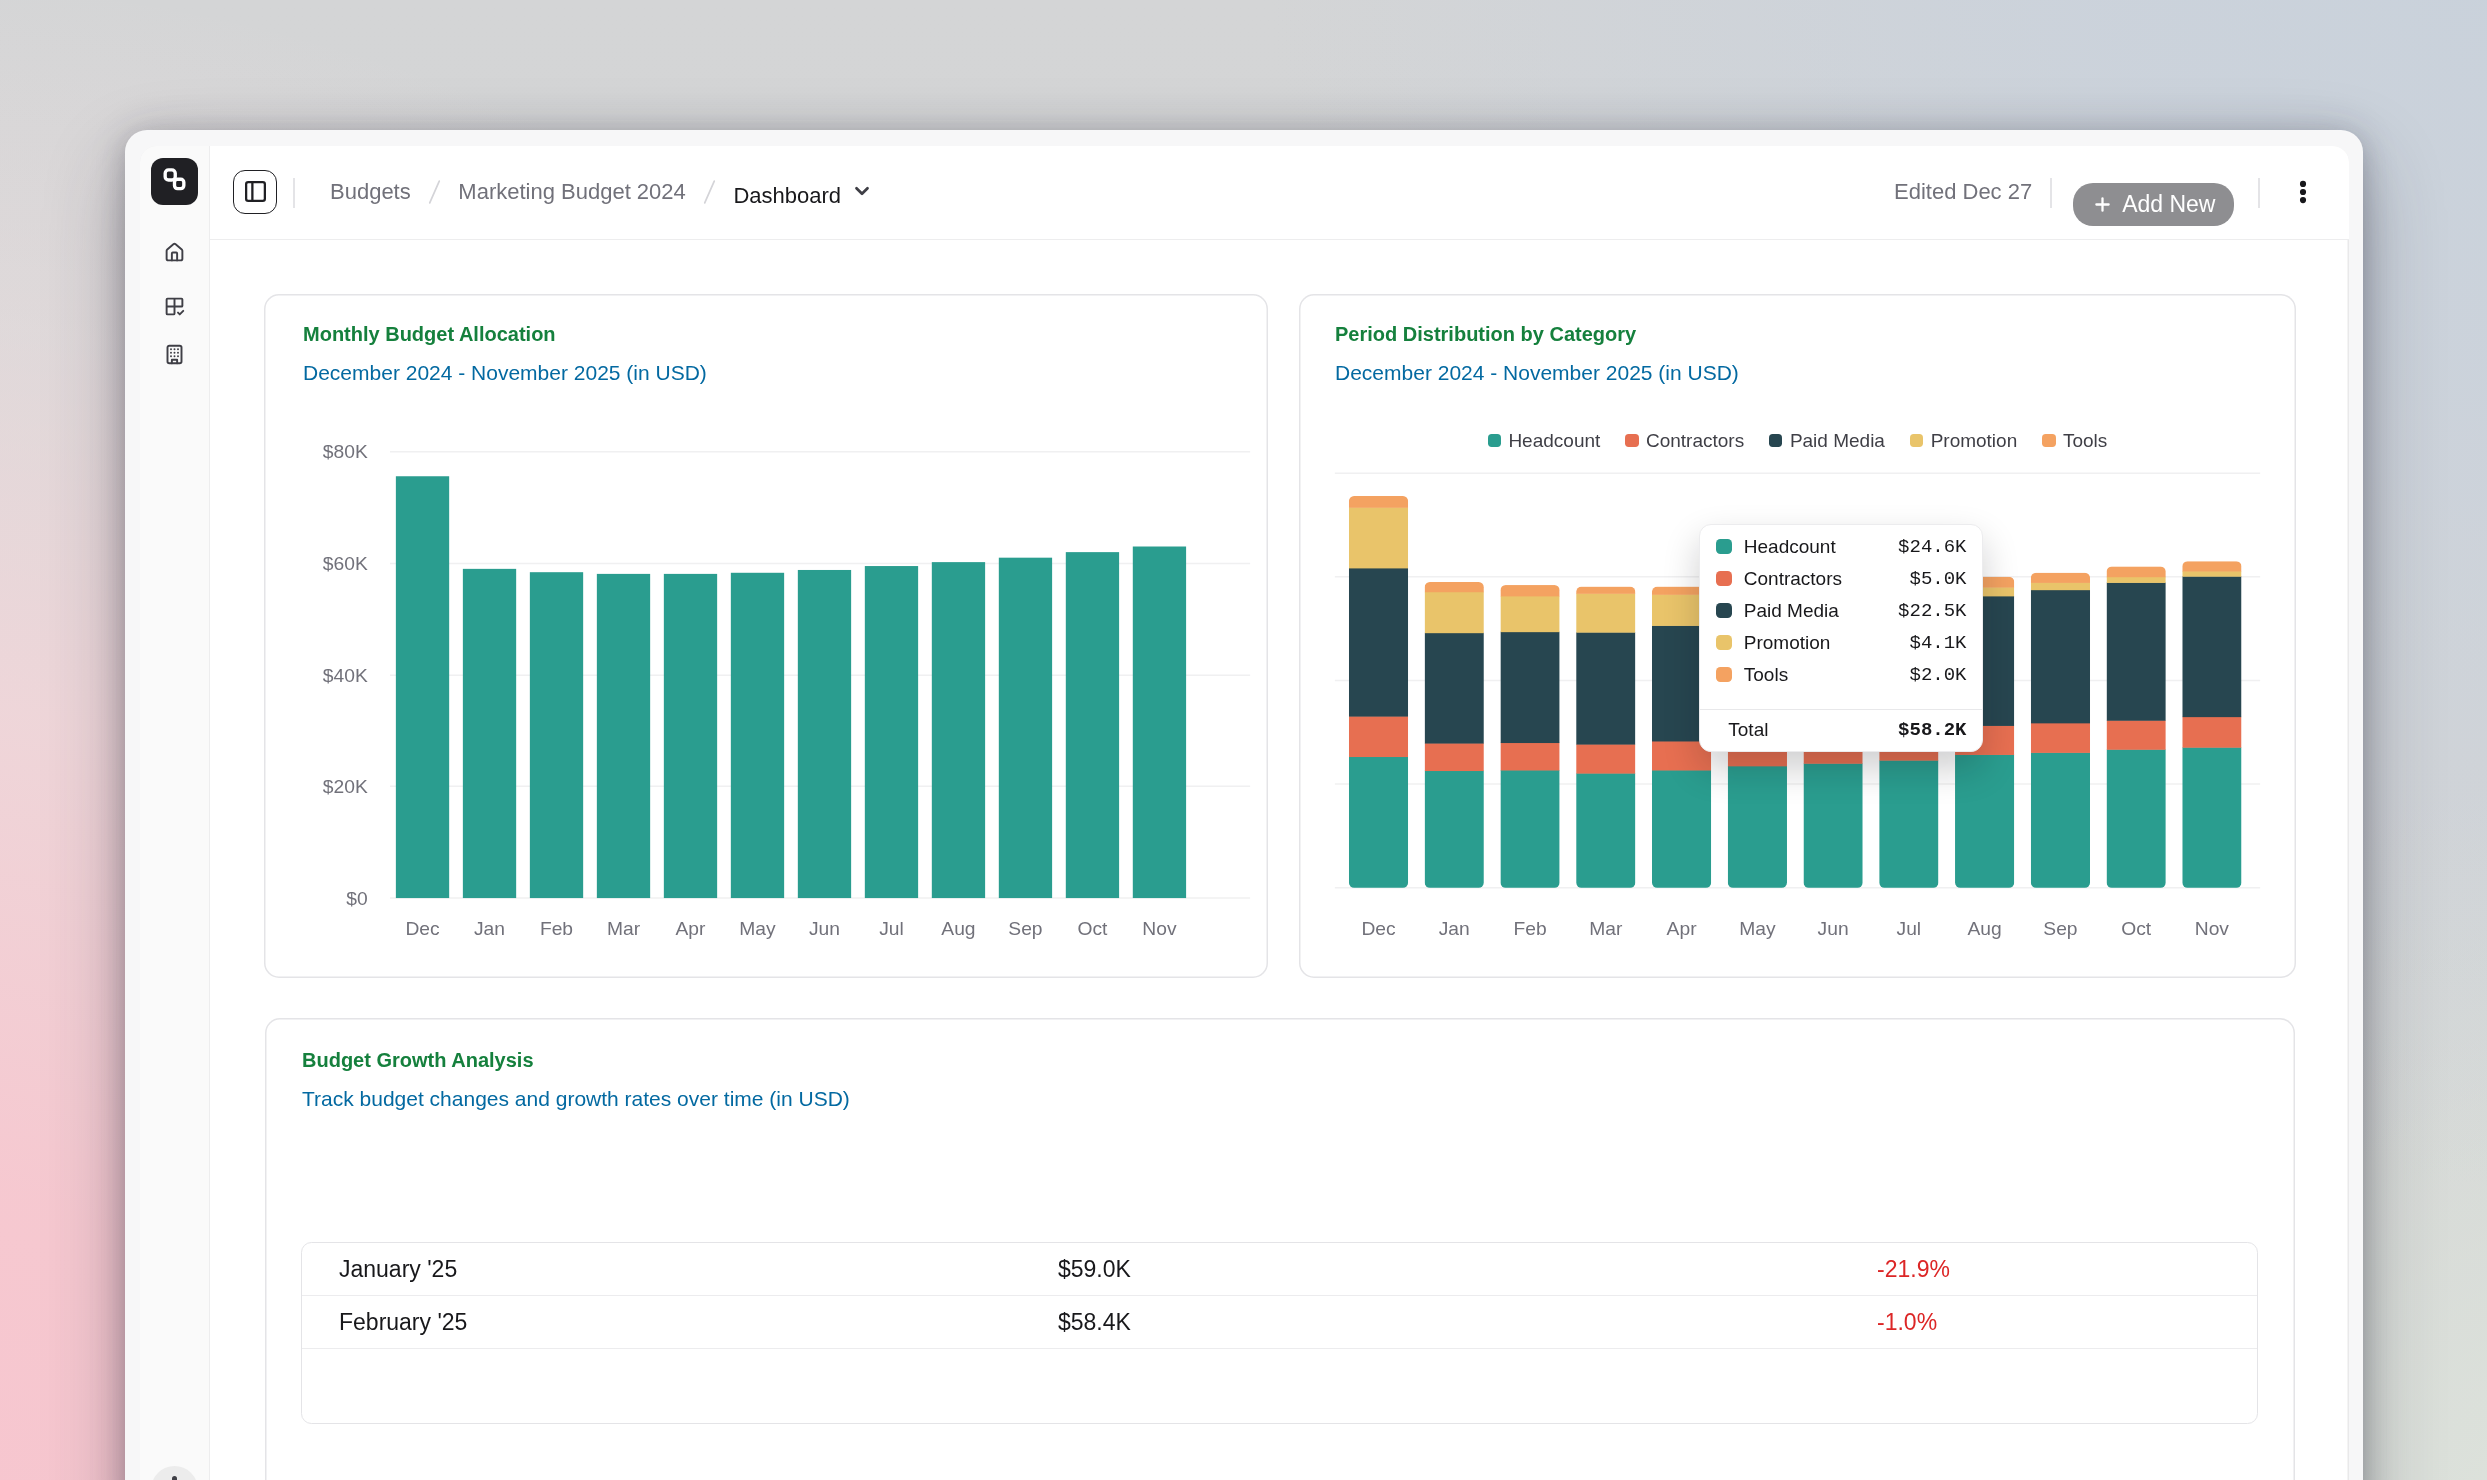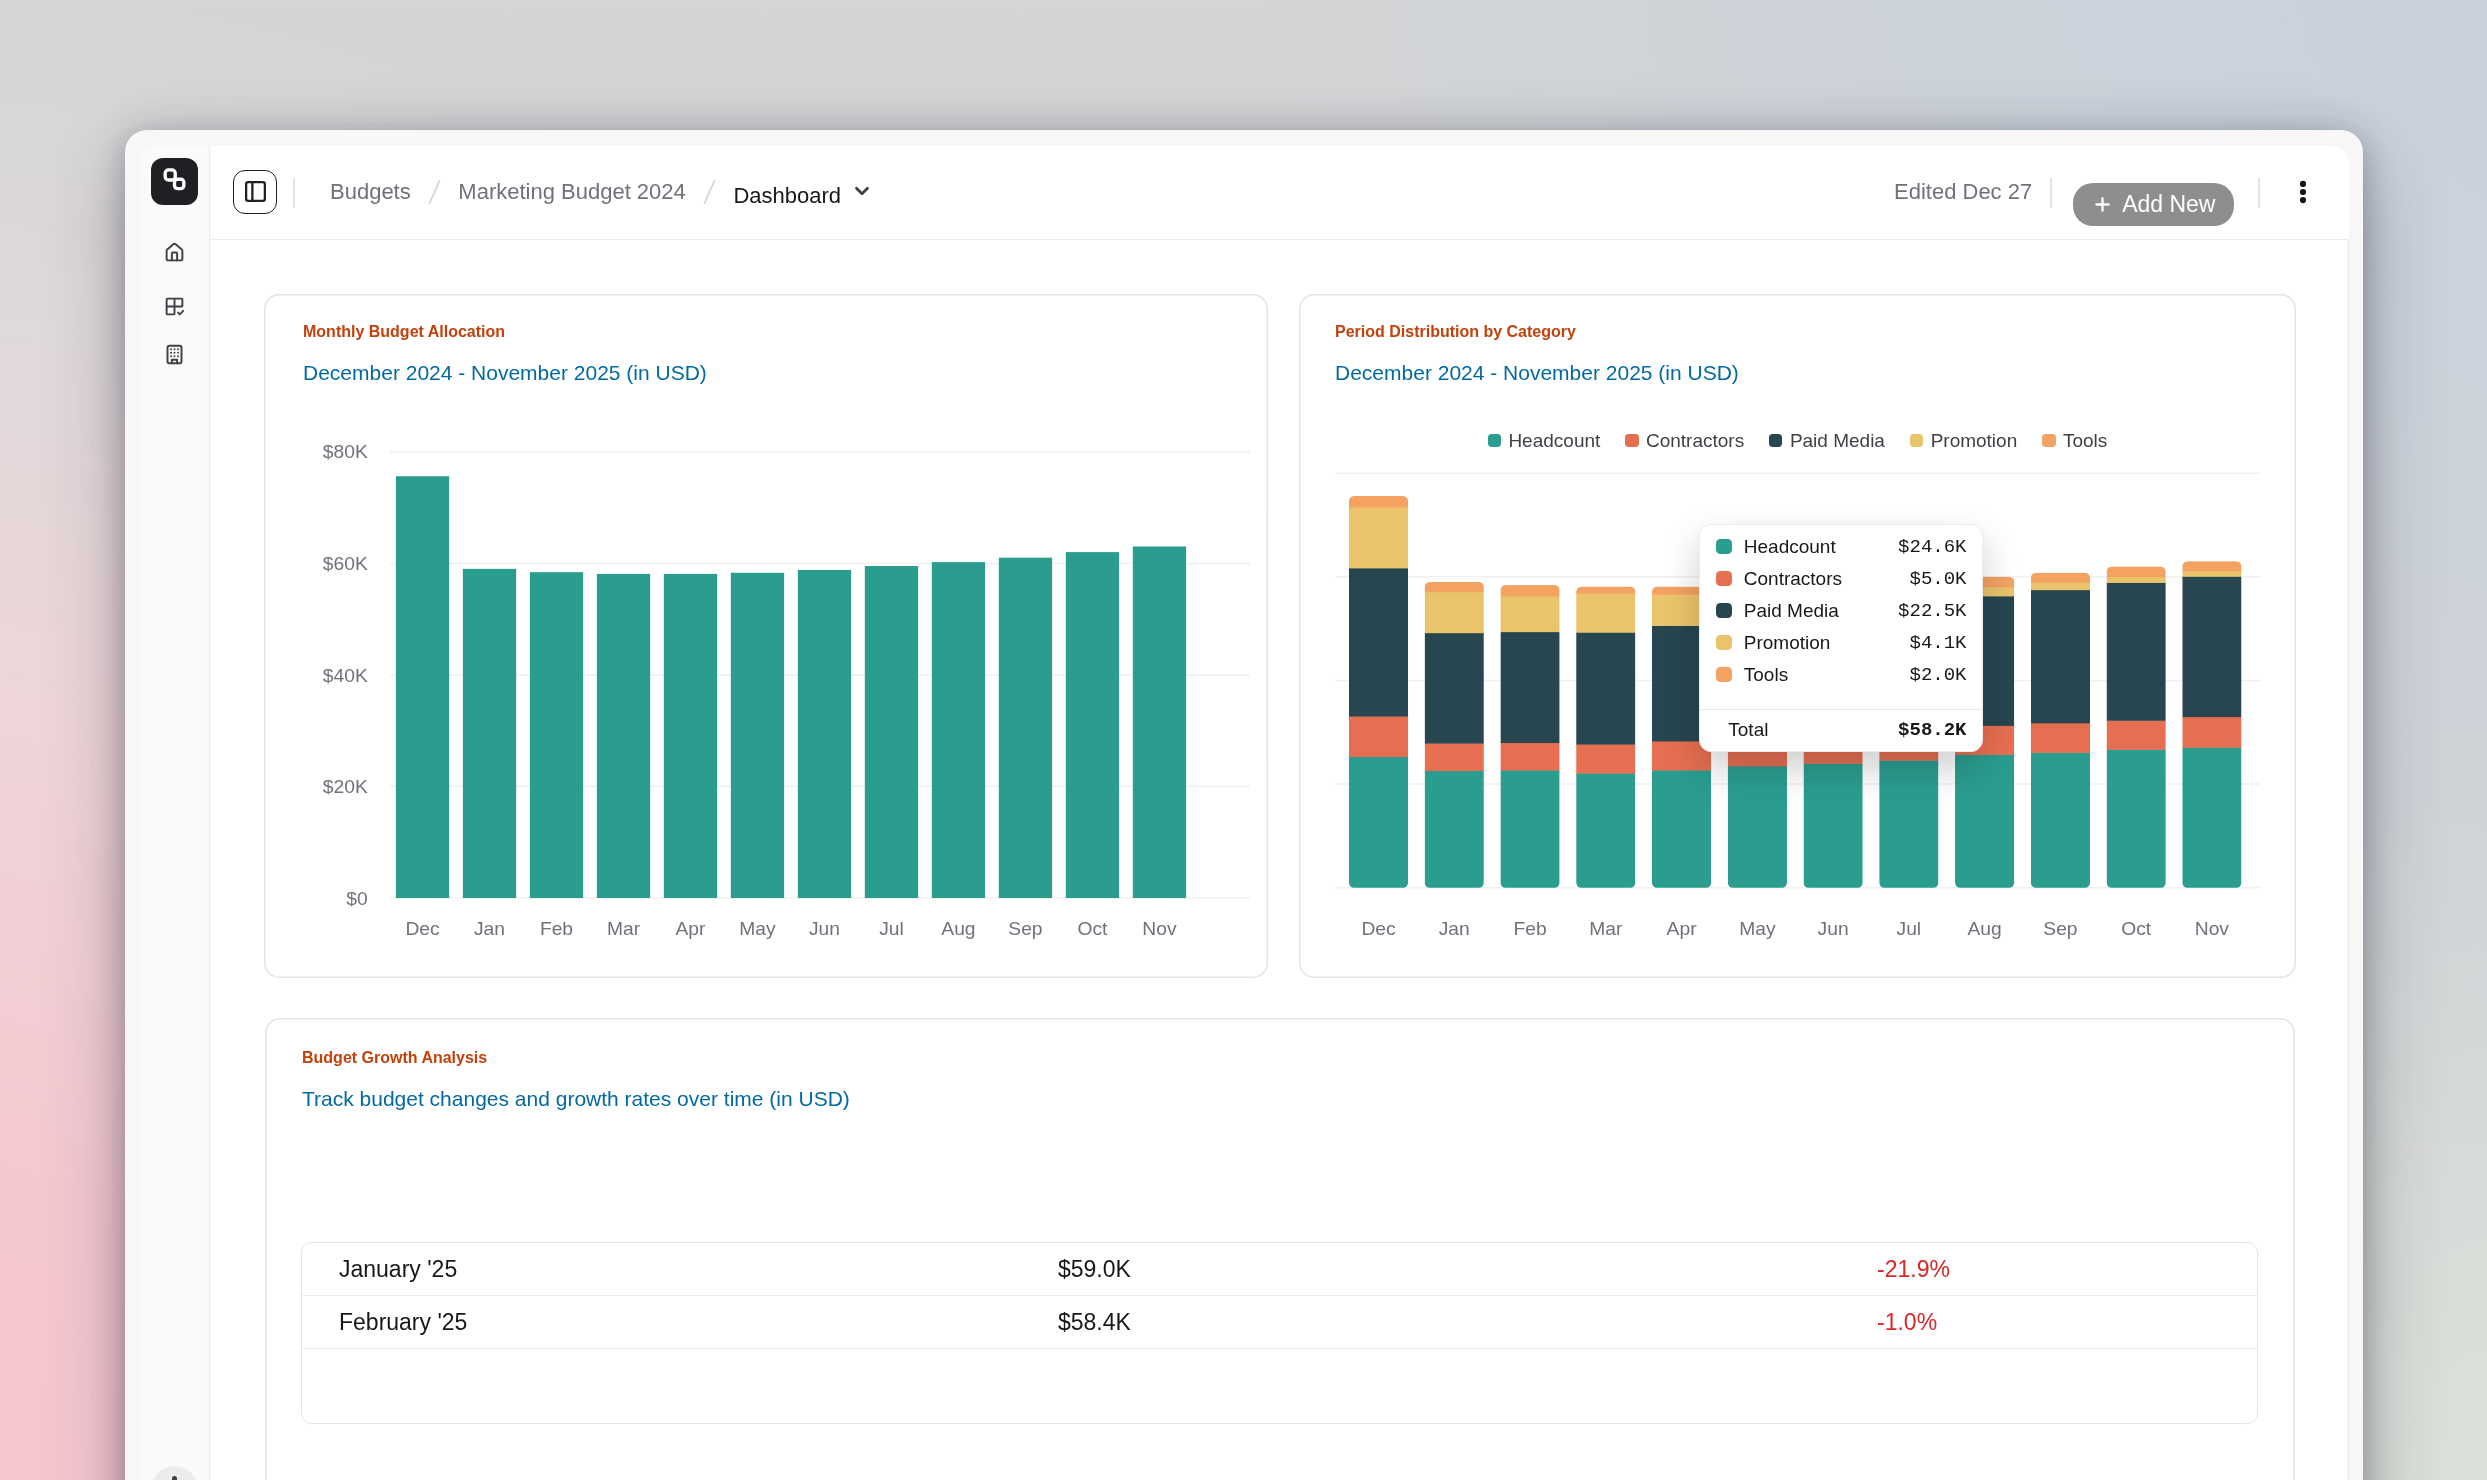--- a/index.html
+++ b/index.html
@@ -29,21 +29,21 @@
 .hdiv { position:absolute; top:32px; width:1.5px; height:30px; background:#e4e4e7; }
 .crumbs { position:absolute; left:120px; top:0; height:93px; display:flex; align-items:center; gap:16.3px;
   font-size:22px; color:#71717a; }
 .crumbs .cur { color:#18181b;margin-top:7px; }
 .crumbs .chev { margin-left:-6px; margin-top:3px; }
 .edited { position:absolute; left:1684px; top:0; height:93px; display:flex; align-items:center;
   font-size:22px; color:#71717a; }
 .addnew { position:absolute; left:1863px; top:24.4px; width:161px; height:43px; background:#8e8e91; border-radius:20px;
   color:#fff; font-size:23px; display:flex; align-items:center; justify-content:center; gap:9.6px;margin-top:13px; }
 .card { position:absolute; background:#fff; box-shadow:inset 0 0 0 1.5px #e4e4e7; border-radius:15px; }
-.ctitle { position:absolute; font-size:16px; font-weight:700; color:#c2410c; }
+.ctitle { position:absolute; font-size:20px; font-weight:700; color:#15803d; }
 .csub { position:absolute; font-size:21px; color:#0369a1; }
 .legend { position:absolute; left:0; right:0; top:136px; display:flex; justify-content:center; gap:25px;
   font-size:19px; color:#3f3f46; }
 .li { display:flex; align-items:center; gap:7.4px; }
 .chip { width:13.3px; height:13.3px; border-radius:3.7px; display:inline-block; }
 .tooltip { position:absolute; left:400px; top:230px; width:284px; height:228px; background:#fff;
   border:0.7px solid #ececee; border-radius:12px; box-shadow:0 16.3px 36px rgba(15,15,20,.20);
   padding-top:6px; z-index:5; }
 .ttrow { display:flex; align-items:center; height:32px; padding:0 15.5px 0 16.3px; }
 .ttchip { width:15.5px; height:15.5px; border-radius:4.4px; flex:none; }

